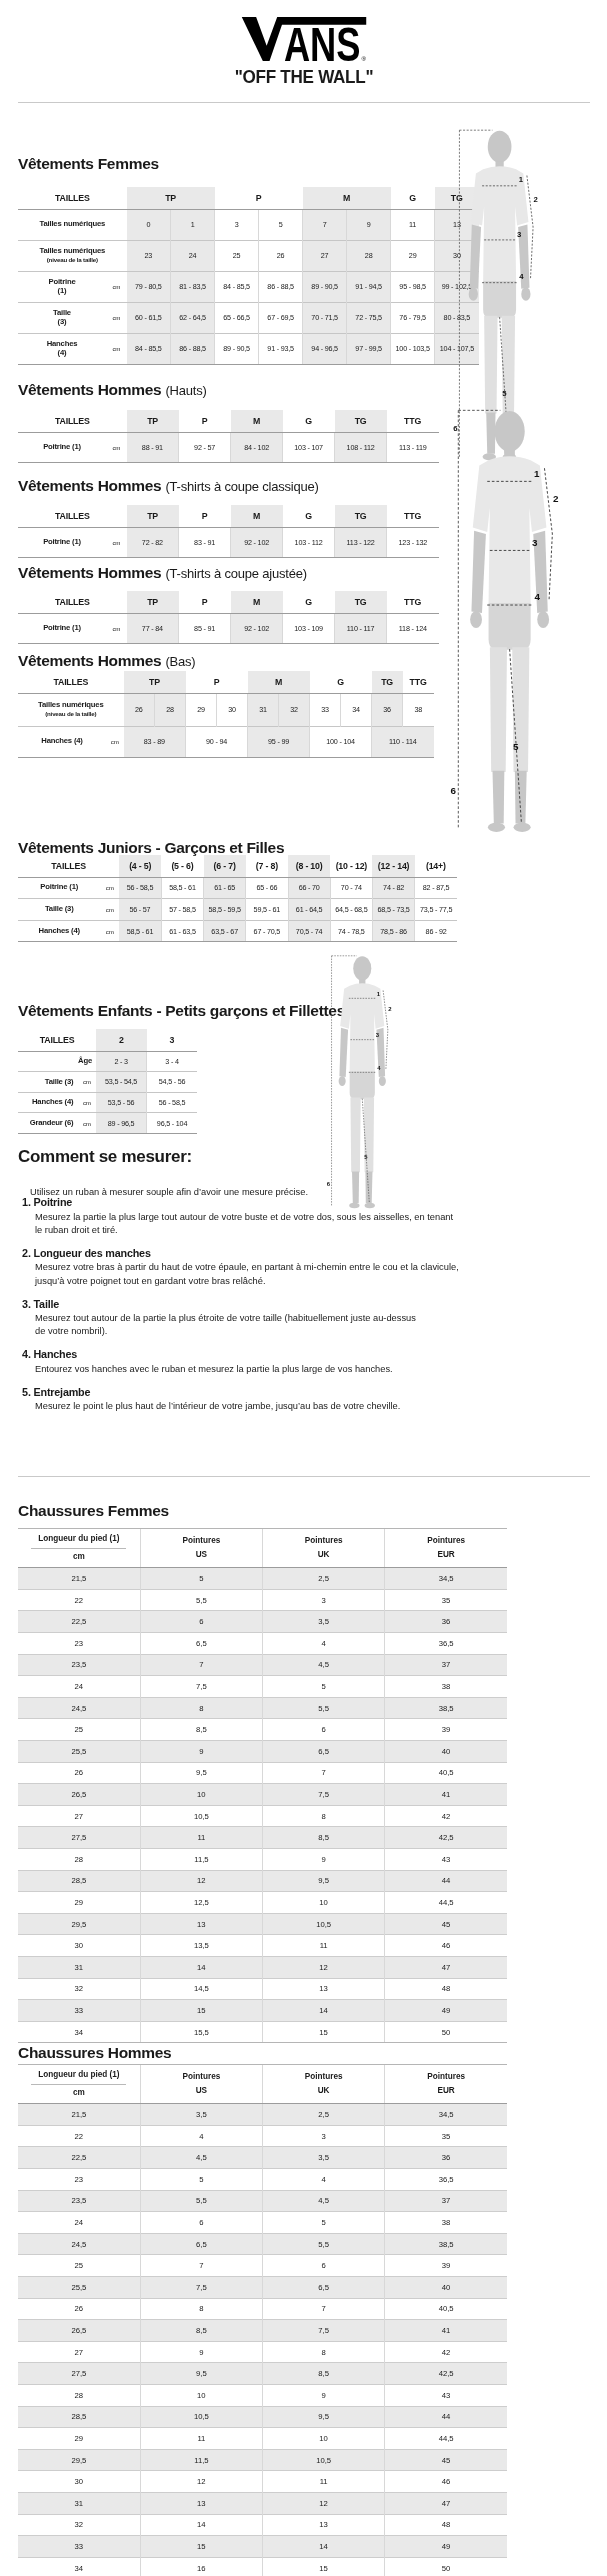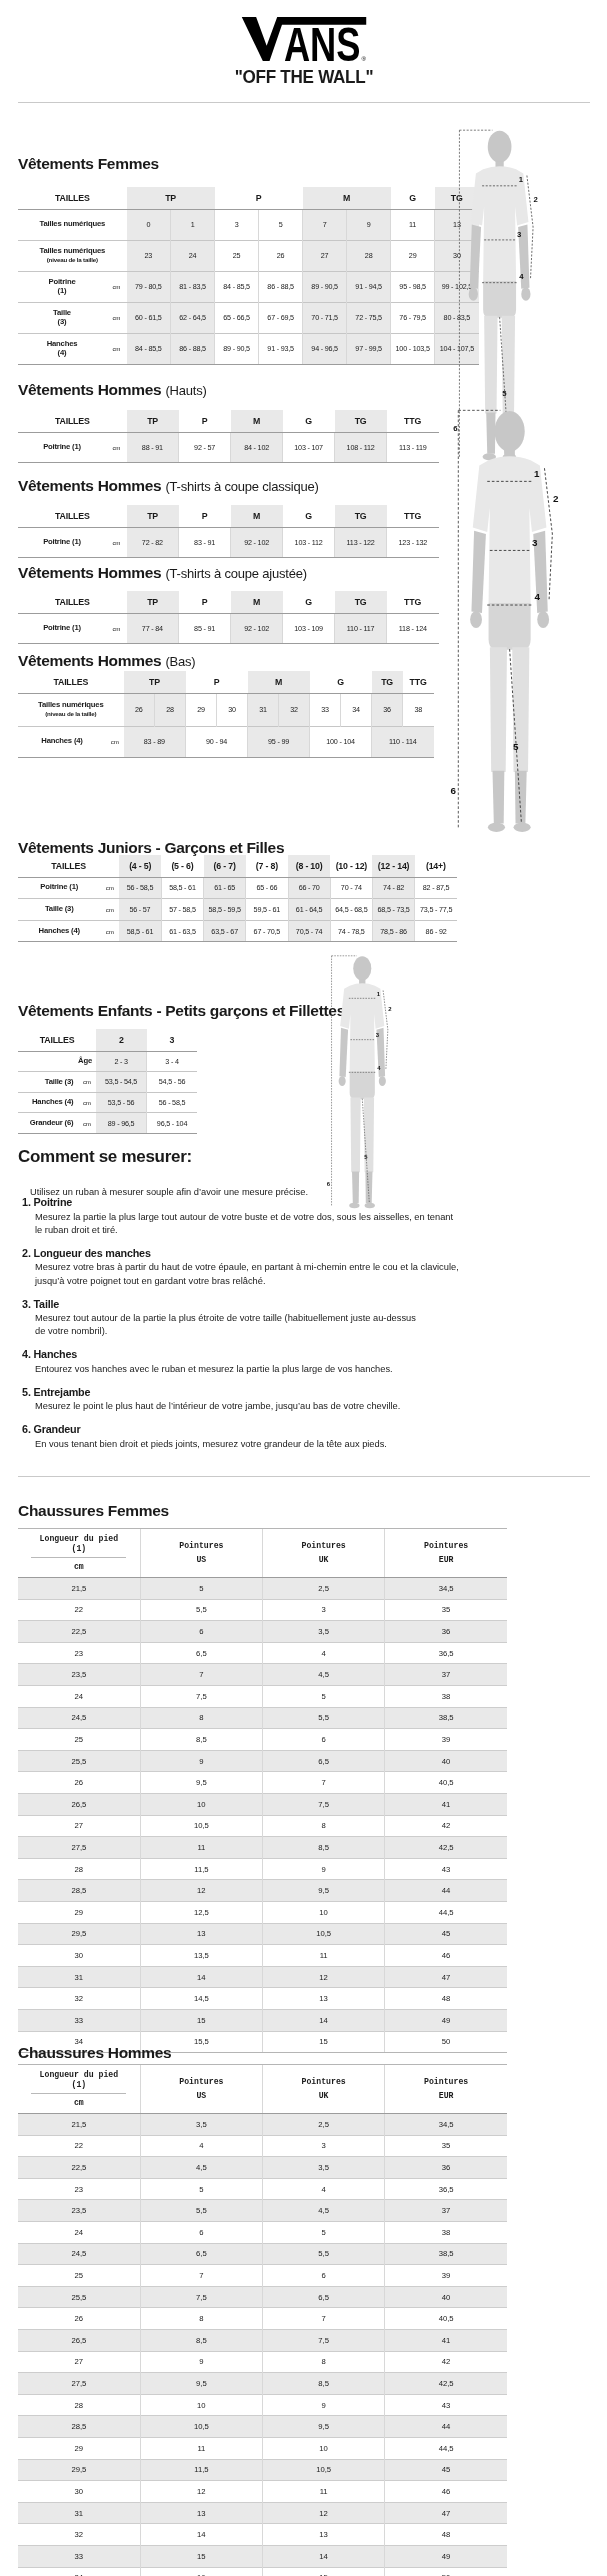--- a/index.html
+++ b/index.html
@@ -32,21 +32,21 @@
   .t-femmes tbody td{height:30px;}
   .t-hauts tbody td,.t-classique tbody td,.t-ajustee tbody td{height:29px;}
   .t-bas tbody tr:first-child td{height:32px;}
   .t-bas tbody tr:last-child td{height:30px;}
   .t-juniors tbody td{height:20.6px;}
   .t-enfants tbody td{height:19.6px;}
   .t-enfants .lbl{text-align:right;padding-right:4.1px;}
 
   
   .stbl{position:absolute;border-collapse:collapse;table-layout:fixed;width:489px;left:18px;}
-  .stbl th{border-top:0.5px solid #b5b5b5;border-bottom:0.5px solid #9c9c9c;font-weight:bold;vertical-align:middle;padding:0;font-family:Liberation Mono, monospace;}
+  .stbl th{border-top:0.5px solid #b5b5b5;border-bottom:0.5px solid #9c9c9c;font-weight:bold;vertical-align:middle;padding:0;}
   .stbl th+th,.stbl td+td{border-left:0.5px solid #d8d8d8;}
   .stbl .a,.stbl .a2,.stbl .b{display:block;font-size:8.2px;line-height:1.2;text-align:center;}
   .stbl .a{margin:5.2px 13.4px 0;padding-bottom:3.6px;border-bottom:0.5px solid #b9b9b9;}
   .stbl .a2{margin-top:5.2px;}
   .stbl .b{margin:3.6px 0 5.2px;}
   .stbl td{height:20.6px;text-align:center;font-size:7.7px;border-top:0.5px solid #cdcdcd;padding:0;}
   .stbl tbody tr:first-child td{border-top:none;}
   .stbl tbody tr:nth-child(odd) td{background:#e9e9e9;}
   .stbl tbody tr:last-child td{border-bottom:0.5px solid #b5b5b5;}
 
@@ -501,24 +501,20 @@
 de votre nombril).</p>
     </div>
     <div class="item">
       <h3>4. Hanches</h3>
       <p>Entourez vos hanches avec le ruban et mesurez la partie la plus large de vos hanches.</p>
     </div>
     <div class="item">
       <h3>5. Entrejambe</h3>
       <p>Mesurez le point le plus haut de l’intérieur de votre jambe, jusqu’au bas de votre cheville.</p>
     </div>
-    <div class="item">
-      <h3>6. Grandeur</h3>
-      <p>En vous tenant bien droit et pieds joints, mesurez votre grandeur de la tête aux pieds.</p>
-    </div>
   </div>
 
   <div class="divider" style="top:1476px"></div>
 
   <h2 class="sec" style="left:18px;top:1502px"><span>Chaussures Femmes</span></h2>
   <table class="stbl" style="top:1528px">
     <thead>
         <tr>
       <th>
             <span class="a">Longueur du pied (1)</span>

